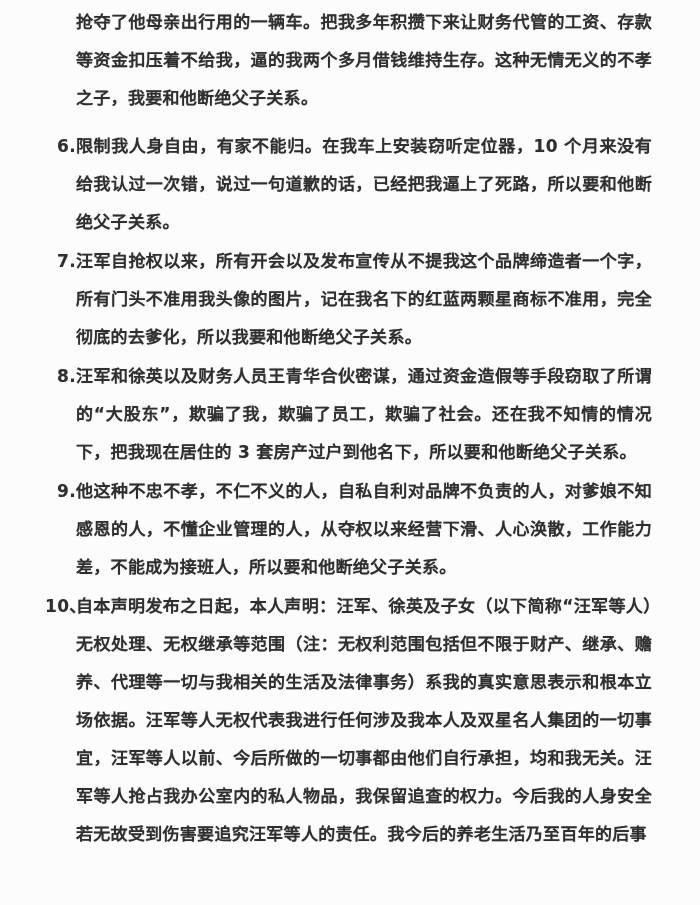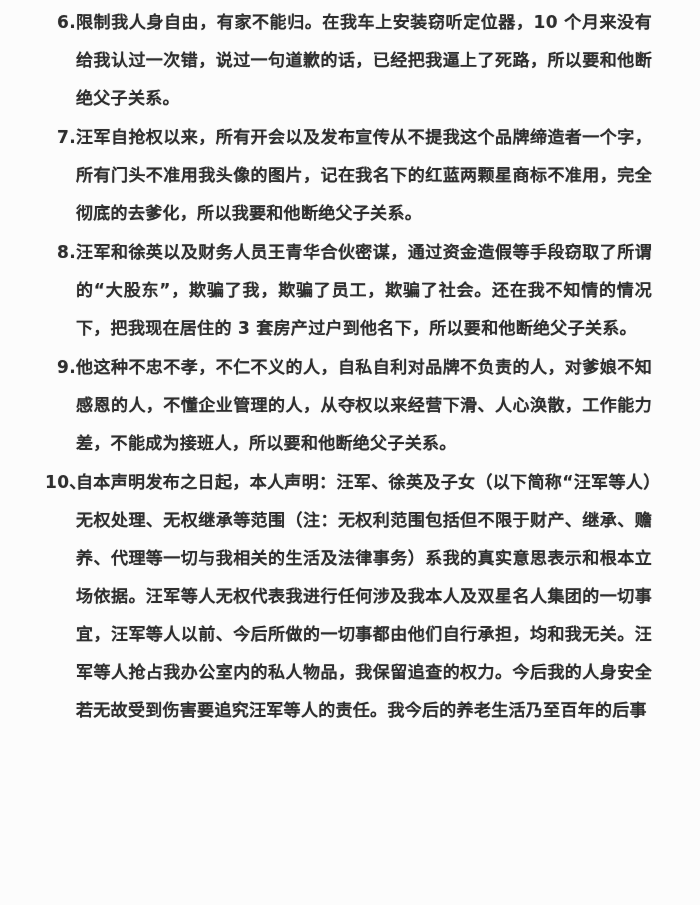--- a/index.html
+++ b/index.html
@@ -45,20 +45,23 @@
   .para.m10 .marker {
     left: 45px;
   }
 </style>
 </head>
 <body>
 
 <div class="page">
   <div class="doc">
 
+    <p class="para first">
+      <span class="body">抢夺了他母亲出行用的一辆车。把我多年积攒下来让财务代管的工资、存款等资金扣压着不给我，逼的我两个多月借钱维持生存。这种无情无义的不孝之子，我要和他断绝父子关系。</span>
+    </p>
 
     <p class="para">
       <span class="marker">6.</span>
       <span class="body">限制我人身自由，有家不能归。在我车上安装窃听定位器，10 个月来没有给我认过一次错，说过一句道歉的话，已经把我逼上了死路，所以要和他断绝父子关系。</span>
     </p>
 
     <p class="para">
       <span class="marker">7.</span>
       <span class="body">汪军自抢权以来，所有开会以及发布宣传从不提我这个品牌缔造者一个字，所有门头不准用我头像的图片，记在我名下的红蓝两颗星商标不准用，完全彻底的去爹化，所以我要和他断绝父子关系。</span>
     </p>

